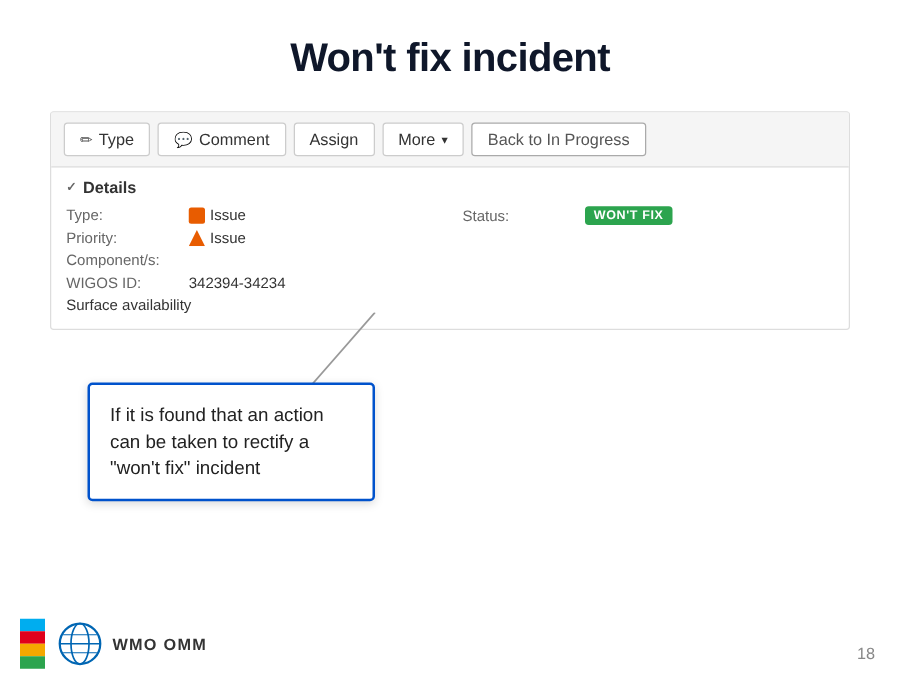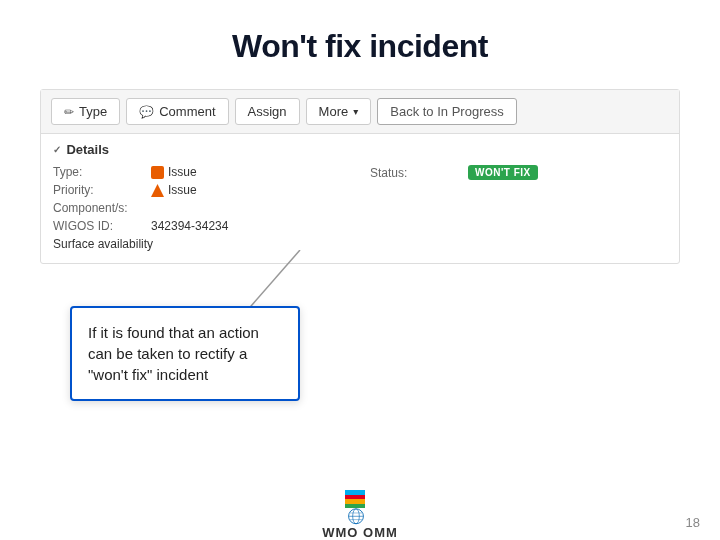--- a/index.html
+++ b/index.html
@@ -172,21 +172,20 @@
     .bottom-bar {
       position: absolute;
       bottom: 0;
       left: 0;
       width: 720px;
       height: 50px;
       display: flex;
       align-items: center;
       padding: 0 16px;
       gap: 0;
-      flex-direction: column;
     }
 
     .color-squares {
       display: flex;
       flex-direction: column;
       width: 20px;
       height: 40px;
       margin-right: 10px;
     }
 

